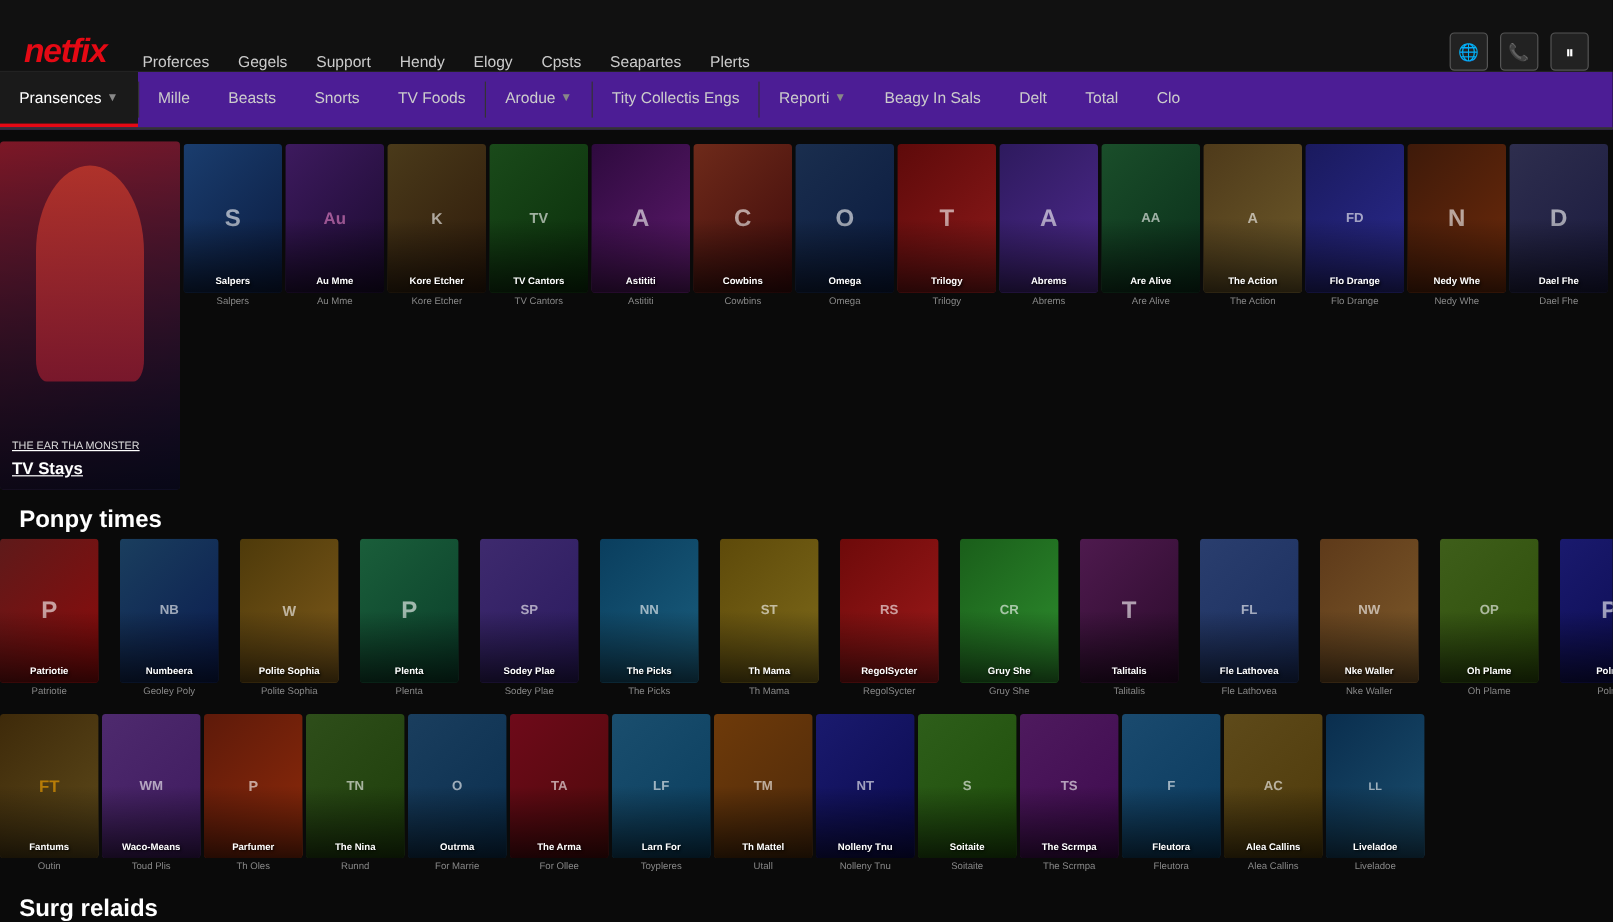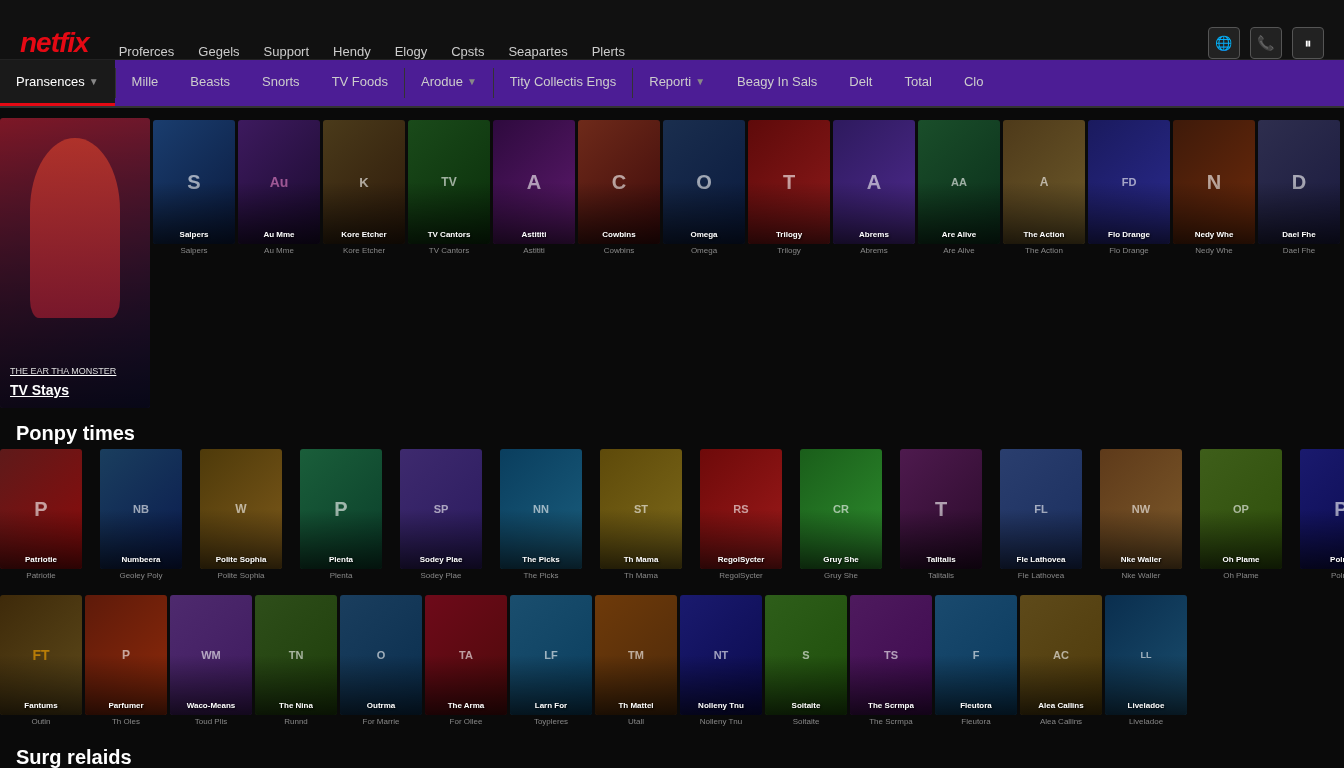--- a/index.html
+++ b/index.html
@@ -563,38 +563,38 @@
         <div class="card-poster" style="background: linear-gradient(135deg, #3e2a0a, #5e4a1a);">
           <div class="poster-bg">
               <div class="poster-accent" style="font-size:14px;color:#fa0;">FT</div>
               <div class="grad-overlay"></div>
               <div class="poster-text-overlay">Fantums</div>
             </div>
         </div>
         <div class="card-label">Outin</div>
       </div>
       <div class="card-item">
+        <div class="card-poster" style="background: linear-gradient(135deg, #4e2a6e, #3e1a5e);">
+          <div class="poster-bg">
+              <div class="poster-accent" style="font-size:11px;">WM</div>
+              <div class="grad-overlay"></div>
+              <div class="poster-text-overlay">Waco-Means</div>
+            </div>
+        </div>
+        <div class="card-label">Toud Plis</div>
+      </div>
+      <div class="card-item">
         <div class="card-poster" style="background: linear-gradient(135deg, #5e1a0a, #8e2a0a);">
           <div class="poster-bg">
               <div class="poster-accent" style="font-size:12px;">P</div>
               <div class="grad-overlay"></div>
               <div class="poster-text-overlay">Parfumer</div>
             </div>
         </div>
         <div class="card-label">Th Oles</div>
-      </div>
-      <div class="card-item">
-        <div class="card-poster" style="background: linear-gradient(135deg, #4e2a6e, #3e1a5e);">
-          <div class="poster-bg">
-              <div class="poster-accent" style="font-size:11px;">WM</div>
-              <div class="grad-overlay"></div>
-              <div class="poster-text-overlay">Waco-Means</div>
-            </div>
-        </div>
-        <div class="card-label">Toud Plis</div>
       </div>
       <div class="card-item">
         <div class="card-poster" style="background: linear-gradient(135deg, #2e4e1a, #1e3e0a);">
           <div class="poster-bg">
               <div class="poster-accent" style="font-size:11px;">TN</div>
               <div class="grad-overlay"></div>
               <div class="poster-text-overlay">The Nina</div>
             </div>
         </div>
         <div class="card-label">Runnd</div>

